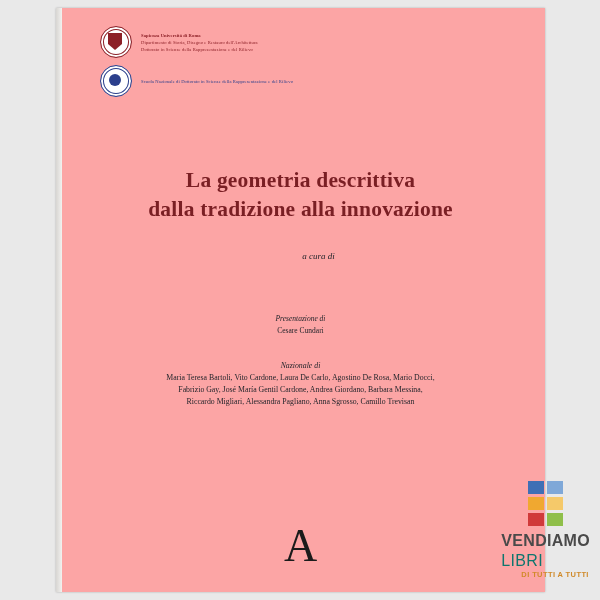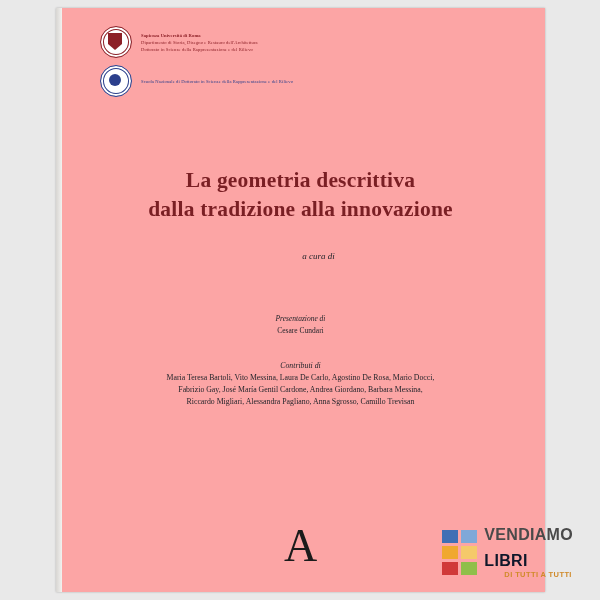--- a/index.html
+++ b/index.html
@@ -155,49 +155,50 @@
   .publisher .mark {
     font-family: "Liberation Serif", serif;
     font-size: 46px;
     color: #1b1b1b;
     line-height: 44px;
   }
 
   
   #badge {
     position: absolute;
-    right: 27px;
+    right: 10px;
     bottom: 22px;
     display: flex;
     align-items: center;
     gap: 7px;
+    flex-direction: column;
   }
   #badge .bars {
     display: grid;
     grid-template-columns: 16px 16px;
     grid-template-rows: 13px 13px 13px;
     gap: 3px;
   }
   #badge .bars i { display: block; width: 100%; height: 100%; }
   #badge .txt {
     line-height: 1;
     font-family: "Liberation Sans", sans-serif;
   }
   #badge .t1 {
     font-size: 16px;
     font-weight: bold;
     color: #4a4a4a;
     letter-spacing: 0.3px;
   }
   #badge .t2 {
     font-size: 16px;
-    font-weight: bold;
-    color: #0f172a;
+    font-weight: normal;
+    color: #0f766e;
     letter-spacing: 0.3px;
-    margin-top: 10px;
+    margin-top: 4px;
   }
   #badge .t3 {
     font-size: 7.5px;
     font-weight: bold;
     color: #d08a2a;
     letter-spacing: 0.4px;
     margin-top: 2px;
     padding-left: 20px;
   }
 </style>
@@ -236,22 +237,22 @@
     <div class="curator">
       <div class="it">a cura di</div>
     </div>
 
     <div class="presentation">
       <div class="it">Presentazione di</div>
       <div>Cesare Cundari</div>
     </div>
 
     <div class="contributors">
-      <div class="lead">Contributi di</div>
-      <div>Maria Teresa Bartoli, Vito Messina, Laura De Carlo, Agostino De Rosa, Mario Docci,</div>
+      <div class="lead">Nazionale di</div>
+      <div>Maria Teresa Bartoli, Vito Cardone, Laura De Carlo, Agostino De Rosa, Mario Docci,</div>
       <div>Fabrizio Gay, José María Gentil Cardone, Andrea Giordano, Barbara Messina,</div>
       <div>Riccardo Migliari, Alessandra Pagliano, Anna Sgrosso, Camillo Trevisan</div>
     </div>
 
     <div class="publisher">
       <span class="mark">A</span>
     </div>
 
   </div>
 

